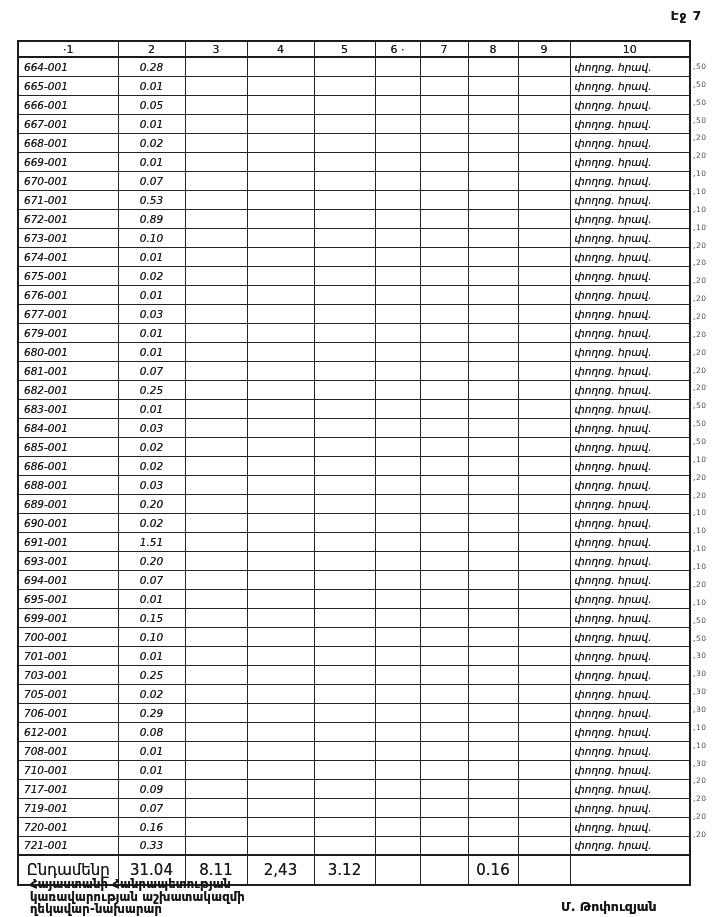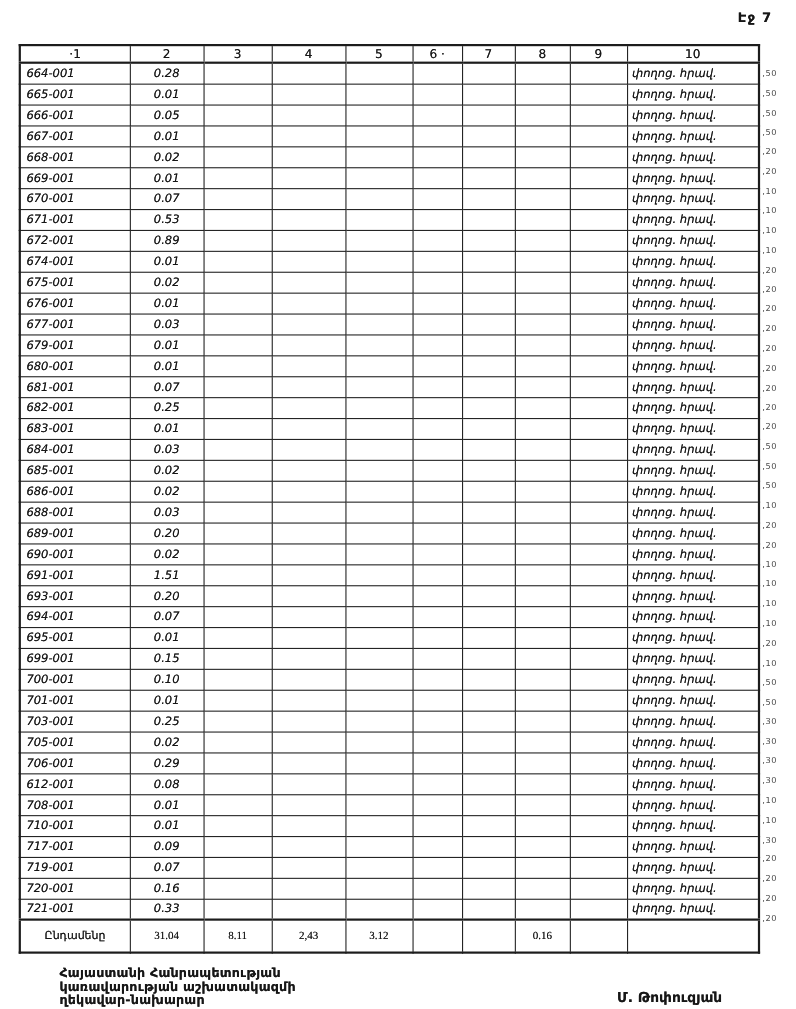--- a/index.html
+++ b/index.html
@@ -50,24 +50,23 @@
   td.c2  { text-align: center; }
   td.c10 { text-align: left; padding-left: 4px; font-size: 10px; }
   
   col.w1 { width: 100px; } col.w2 { width: 67px; } col.w3 { width: 62px; }
   col.w4 { width: 67px; }  col.w5 { width: 61px; } col.w6 { width: 45px; }
   col.w7 { width: 48px; }  col.w8 { width: 50px; } col.w9 { width: 52px; }
   col.w10 { width: 120px; }
 
   tr.totals-row { height: 30px; }
   tr.totals-row td {
-    font-size: 10px;
+    font-size: 15px;
     text-align: center;
     border-top: 2px solid #1c1c1c;
-    font-family: Liberation Serif, serif;
   }
   tr.totals-row td.c1 { padding-left: 0; text-align: center; }
 
   .margin-marks {
     position: absolute;
     left: 693px;
     top: 58px;
     width: 30px;
   }
   .margin-marks .mark {
@@ -80,21 +79,20 @@
   }
 
   .footer-block {
     position: absolute;
     left: 30px;
     top: 878px;
     font-size: 11.5px;
     font-weight: bold;
     line-height: 12.6px;
     letter-spacing: 0.2px;
-    margin-left: 24px;
   }
   .signature {
     position: absolute;
     left: 561px;
     top: 899px;
     font-size: 12.5px;
     font-weight: bold;
   }
 </style>
 </head>
@@ -232,20 +230,32 @@
         <td class="c3"></td>
         <td class="c4"></td>
         <td class="c5"></td>
         <td class="c6"></td>
         <td class="c7"></td>
         <td class="c8"></td>
         <td class="c9"></td>
         <td class="c10">փողոց. հրավ.</td>
       </tr>
       <tr class="data-row">
+        <td class="c1">673-001</td>
+        <td class="c2">0.10</td>
+        <td class="c3"></td>
+        <td class="c4"></td>
+        <td class="c5"></td>
+        <td class="c6"></td>
+        <td class="c7"></td>
+        <td class="c8"></td>
+        <td class="c9"></td>
+        <td class="c10">փողոց. հրավ.</td>
+      </tr>
+      <tr class="data-row">
         <td class="c1">674-001</td>
         <td class="c2">0.01</td>
         <td class="c3"></td>
         <td class="c4"></td>
         <td class="c5"></td>
         <td class="c6"></td>
         <td class="c7"></td>
         <td class="c8"></td>
         <td class="c9"></td>
         <td class="c10">փողոց. հրավ.</td>

